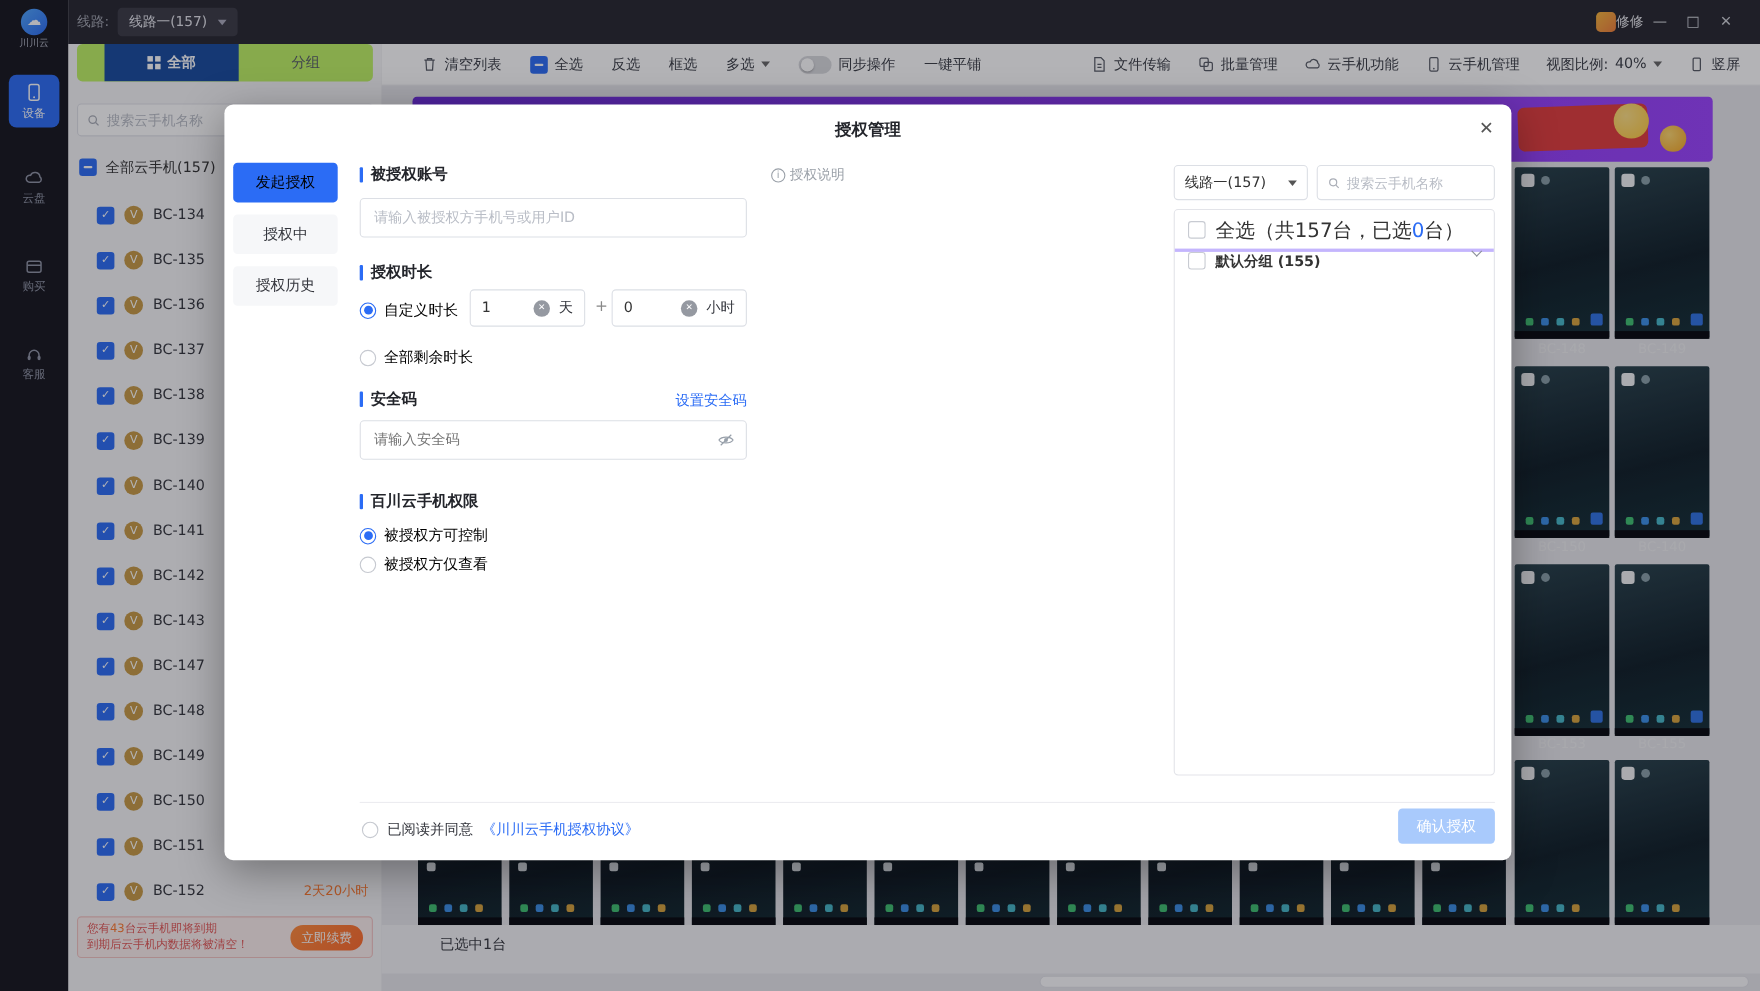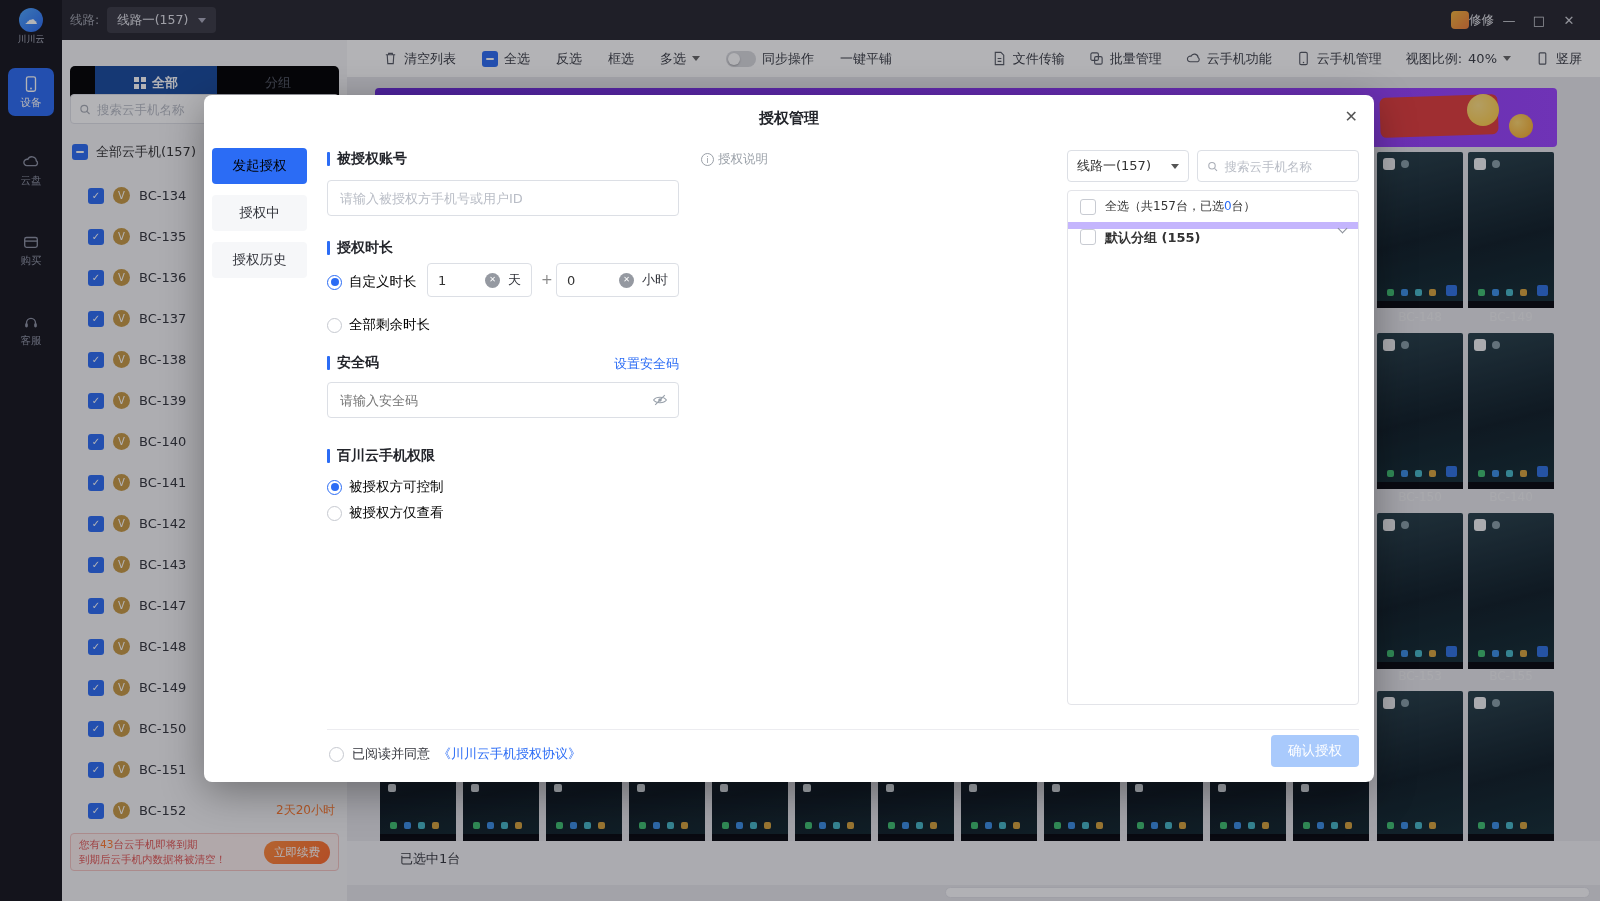--- a/index.html
+++ b/index.html
@@ -21,21 +21,21 @@
   .sidebar { position:absolute; left:0; top:0; width:62px; height:901px; background:#15151d; z-index:5; }
   .logo { position:absolute; top:8px; left:0; width:62px; text-align:center; }
   .logo-mark { display:inline-block; width:24px; height:24px; border-radius:50%; background:linear-gradient(135deg,#4fa7ff,#2b6cf5); color:#fff; font-size:13px; line-height:24px; }
   .logo-text { display:block; color:#aeb2bf; font-size:9px; margin-top:1px; }
   .side-item { position:absolute; left:8px; width:46px; height:48px; display:flex; flex-direction:column; align-items:center; justify-content:center; gap:3px; border-radius:7px; color:#8e93a3; font-size:10.5px; cursor:pointer; }
   .side-item svg { width:18px; height:18px; }
   .side-item.active { background:#2b6cf5; color:#fff; }
 
   
   .device-panel { position:absolute; left:62px; top:40px; width:285px; height:861px; background:#f6f6f8; }
-  .dp-tabs { position:absolute; left:8px; top:26px; width:269px; height:34px; display:flex; border-radius:5px; overflow:hidden; background:#000000;padding-left:25px; }
+  .dp-tabs { position:absolute; left:8px; top:0; width:269px; height:34px; display:flex; border-radius:5px; overflow:hidden; background:#bef264;padding-left:25px; }
   .dp-tab { flex:1; display:flex; align-items:center; justify-content:center; gap:6px; font-size:13px; color:#555a66; cursor:pointer; }
   .dp-tab.active { background:#174a9e; color:#fff; font-weight:bold; }
   .grid-ic { width:12px; height:12px; position:relative; display:inline-block; }
   .grid-ic::before { content:""; position:absolute; left:0; top:0; width:5px; height:5px; background:#fff; box-shadow:7px 0 0 #fff,0 7px 0 #fff,7px 7px 0 #fff; }
   .dp-search { position:absolute; left:8px; top:54px; width:269px; height:30px; background:#fff; border:1px solid #e1e2e8; border-radius:4px; display:flex; align-items:center; padding:0 8px; gap:6px; }
   .dp-search input, .sel-search input { border:none; outline:none; background:transparent; font-size:12.5px; color:#333; width:100%; font-family:inherit; }
   .dp-search input::placeholder, .sel-search input::placeholder, .m-input::placeholder { color:#b9bdc6; }
   .dp-selectall { position:absolute; left:10px; top:97px; height:30px; display:flex; align-items:center; gap:8px; font-size:13px; color:#333; }
   .dev-list { position:absolute; left:0; top:135px; width:285px; }
   .dev-row { height:41px; display:flex; align-items:center; padding:0 12px 0 26px; gap:9px; font-size:13px; color:#34363d; cursor:pointer; }
@@ -108,21 +108,21 @@
   .unit { margin-left:8px; flex:none; color:#33353c; }
   .plus { position:absolute; color:#888; font-size:14px; }
   .blue-link { position:absolute; color:#2b6cf5; font-size:13px; cursor:pointer; }
   .pass-box { position:absolute; width:352px; height:36px; border:1px solid #dcdfe5; border-radius:4px; display:flex; align-items:center; padding:0 10px 0 12px; gap:8px; }
   .pass-box input { border:none; outline:none; flex:1; font-size:13px; font-family:inherit; background:transparent; color:#333; }
 
   .sel-panel { position:absolute; left:863px; top:55px; width:292px; }
   .sel-dd { position:absolute; left:0; top:0; width:122px; height:32px; border:1px solid #dcdfe5; border-radius:4px; display:flex; align-items:center; padding:0 9px; gap:8px; font-size:13px; cursor:pointer; background:#fff; }
   .sel-search { position:absolute; left:130px; top:0; width:162px; height:32px; border:1px solid #dcdfe5; border-radius:4px; display:flex; align-items:center; padding:0 9px; gap:6px; background:#fff; }
   .sel-list { position:absolute; left:0; top:40px; width:292px; height:515px; border:1px solid #e3e4e9; border-radius:4px; background:#fff; }
-  .sel-all-row { height:38px; display:flex; align-items:center; gap:9px; padding:0 12px; border-bottom:7px solid #c4b5fd; font-size:12px; }
+  .sel-all-row { height:38px; display:flex; align-items:center; gap:9px; padding:0 12px; border-bottom:3px solid #c4b5fd; font-size:18px; }
   .group-row { height:36px; display:flex; align-items:flex-start; gap:9px; padding:0 12px; font-size:13px; cursor:pointer;font-weight:bold; }
   .group-row .chev { margin-left:auto; margin-top:-4px; }
   .blue-num { color:#2b6cf5; }
 
   .m-divider { position:absolute; left:123px; right:15px; top:634px; height:1px; background:#ececf0; }
   .agree-row { position:absolute; left:125px; top:650px; display:flex; align-items:center; gap:8px; font-size:13px; color:#33353c; }
   .agree-link { color:#2b6cf5; cursor:pointer; }
   .confirm-btn { position:absolute; left:1067px; top:640px; width:88px; height:32px; background:#a9cafc; color:#fff; border:none; border-radius:4px; font-size:13.5px; cursor:not-allowed; font-family:inherit; }
 </style>
 </head>

